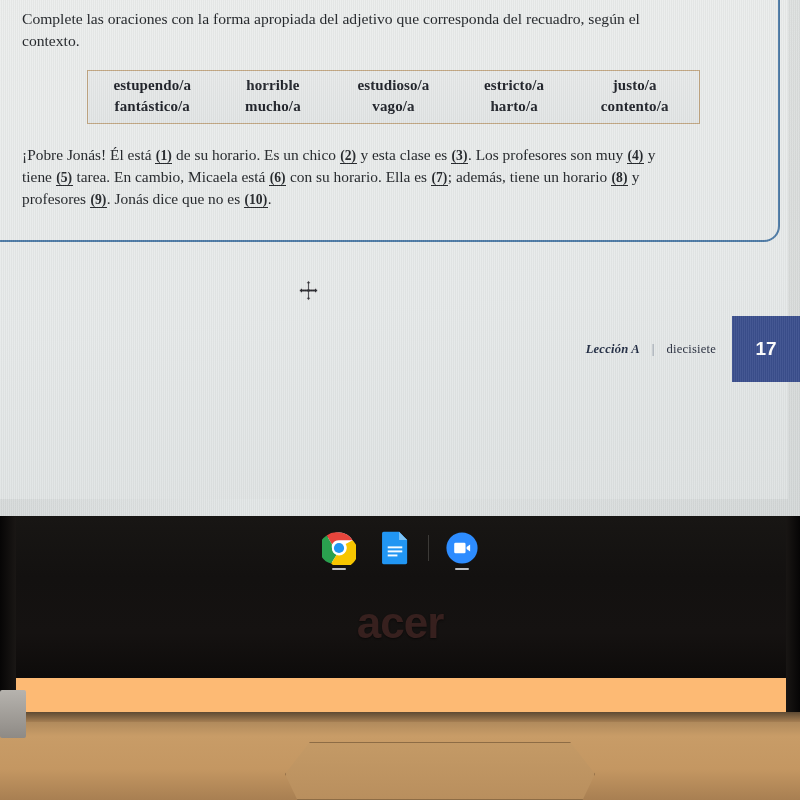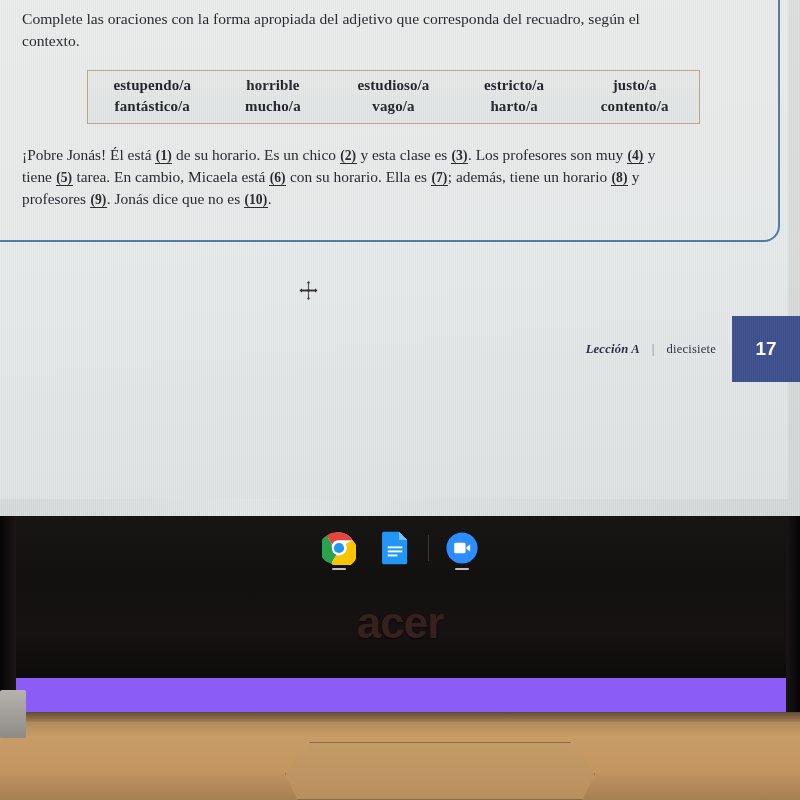--- a/index.html
+++ b/index.html
@@ -10,21 +10,21 @@
     overflow: hidden;
     font-family: "Liberation Serif", serif;
     background: #0a0908;
   }
 
   .photo {
     position: relative;
     width: 800px;
     height: 800px;
     overflow: hidden;
-    background: #8b5cf6;
+    background: #fdba74;
   }
 
   
   .screen {
     position: absolute;
     left: 0; top: 0;
     width: 800px; height: 516px;
     background:
       linear-gradient(100deg, rgba(0,0,0,0.07) 0%, rgba(255,255,255,0.05) 38%, rgba(0,0,0,0.06) 100%),
       linear-gradient(#e9eceb 0%, #e6e9e8 55%, #e2e6e6 100%);

